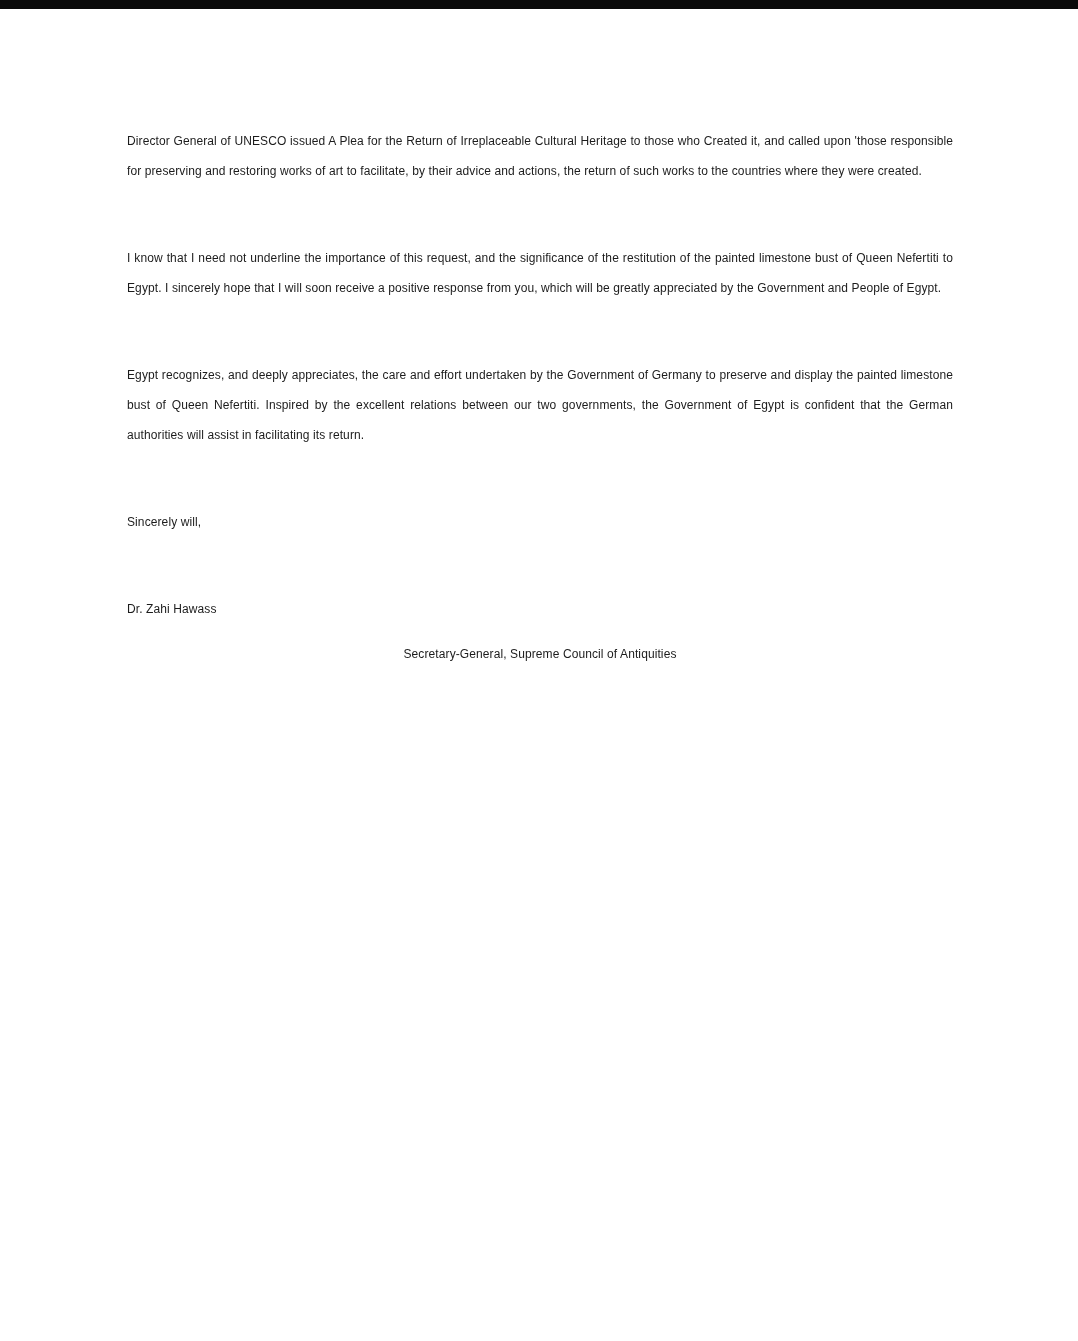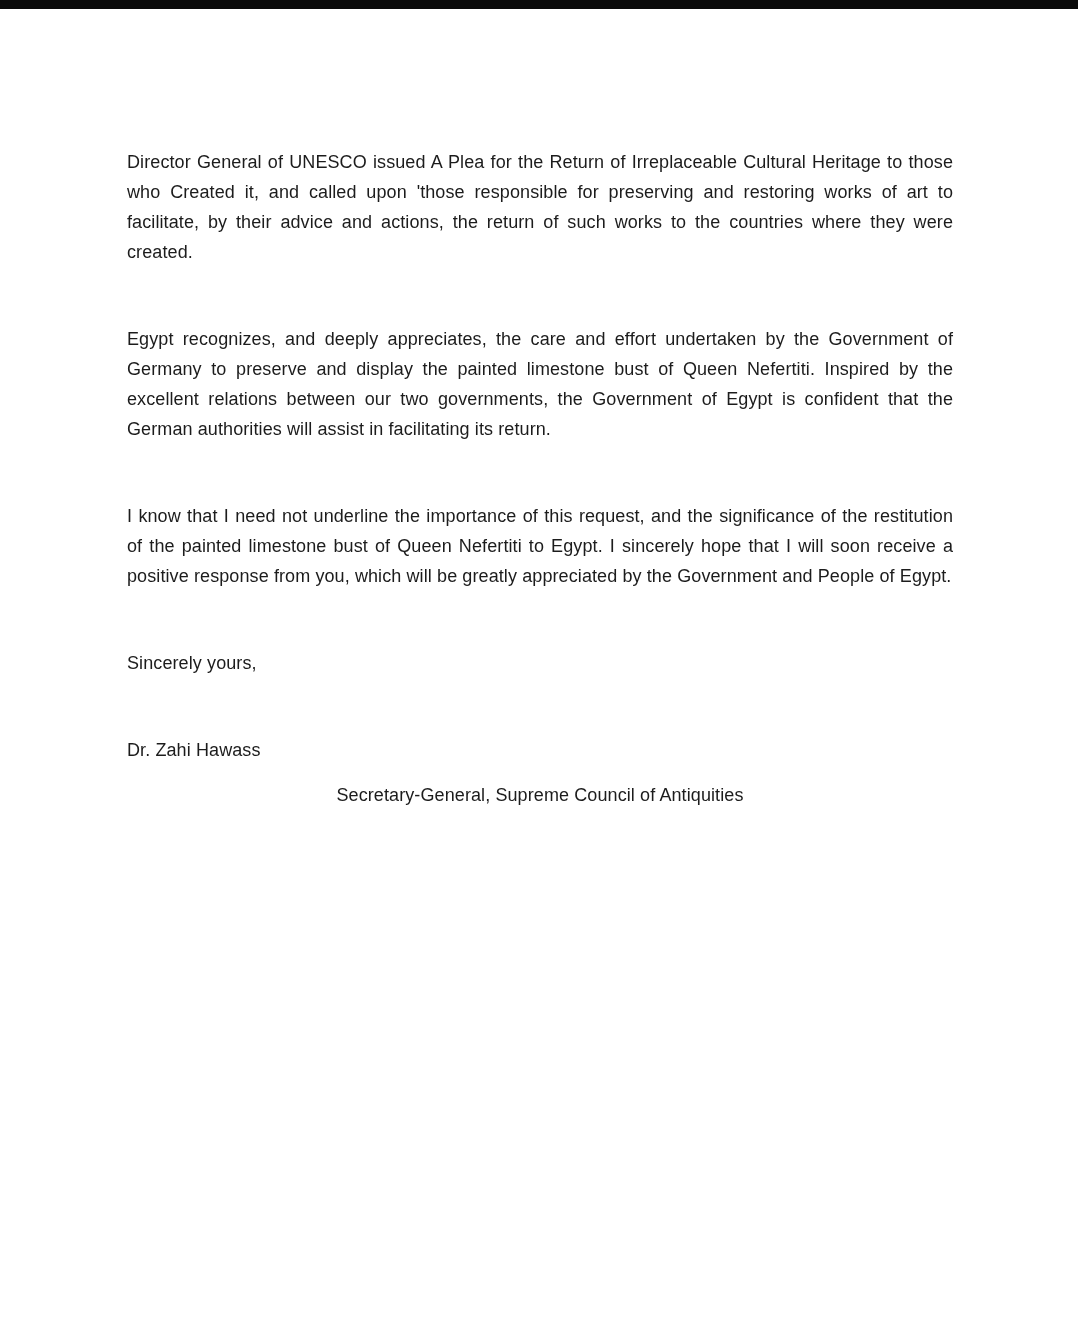--- a/index.html
+++ b/index.html
@@ -21,24 +21,23 @@
     left: 0;
     width: 1078px;
     height: 9px;
     background: #0a0a0a;
   }
   .letter-body {
     position: absolute;
     top: 126px;
     left: 127px;
     width: 826px;
-    font-size: 18px;
+    font-size: 12px;
     line-height: 30px;
     letter-spacing: 0.1px;
-    margin-top: 21px;
   }
   .para {
     margin: 0 0 57px 0;
     text-align: justify;
     text-justify: inter-word;
   }
   .para:last-child {
     margin-bottom: 0;
     text-align: center;
   }
@@ -54,18 +53,18 @@
     margin-bottom: 0;
   }
 </style>
 </head>
 <body>
 
 <div class="top-bar"></div>
 
 <div class="letter-body">
   <p class="para">Director General of UNESCO issued A Plea for the Return of Irreplaceable Cultural Heritage to those who Created it, and called upon 'those responsible for preserving and restoring works of art to facilitate, by their advice and actions, the return of such works to the countries where they were created.</p>
+  <p class="para">I know that I need not underline the importance of this request, and the significance of the restitution of the painted limestone bust of Queen Nefertiti to Egypt. I sincerely hope that I will soon receive a positive response from you, which will be greatly appreciated by the Government and People of Egypt.</p>
   <p class="para">Egypt recognizes, and deeply appreciates, the care and effort undertaken by the Government of Germany to preserve and display the painted limestone bust of Queen Nefertiti. Inspired by the excellent relations between our two governments, the Government of Egypt is confident that the German authorities will assist in facilitating its return.</p>
-  <p class="para">I know that I need not underline the importance of this request, and the significance of the restitution of the painted limestone bust of Queen Nefertiti to Egypt. I sincerely hope that I will soon receive a positive response from you, which will be greatly appreciated by the Government and People of Egypt.</p>
-  <p class="para closing-line">Sincerely yours,</p>
+  <p class="para closing-line">Sincerely will,</p>
   <p class="para sig-name">Dr. Zahi Hawass</p>
   <p class="para sig-title">Secretary-General, Supreme Council of Antiquities</p>
 </div>
 
 </body></html>

